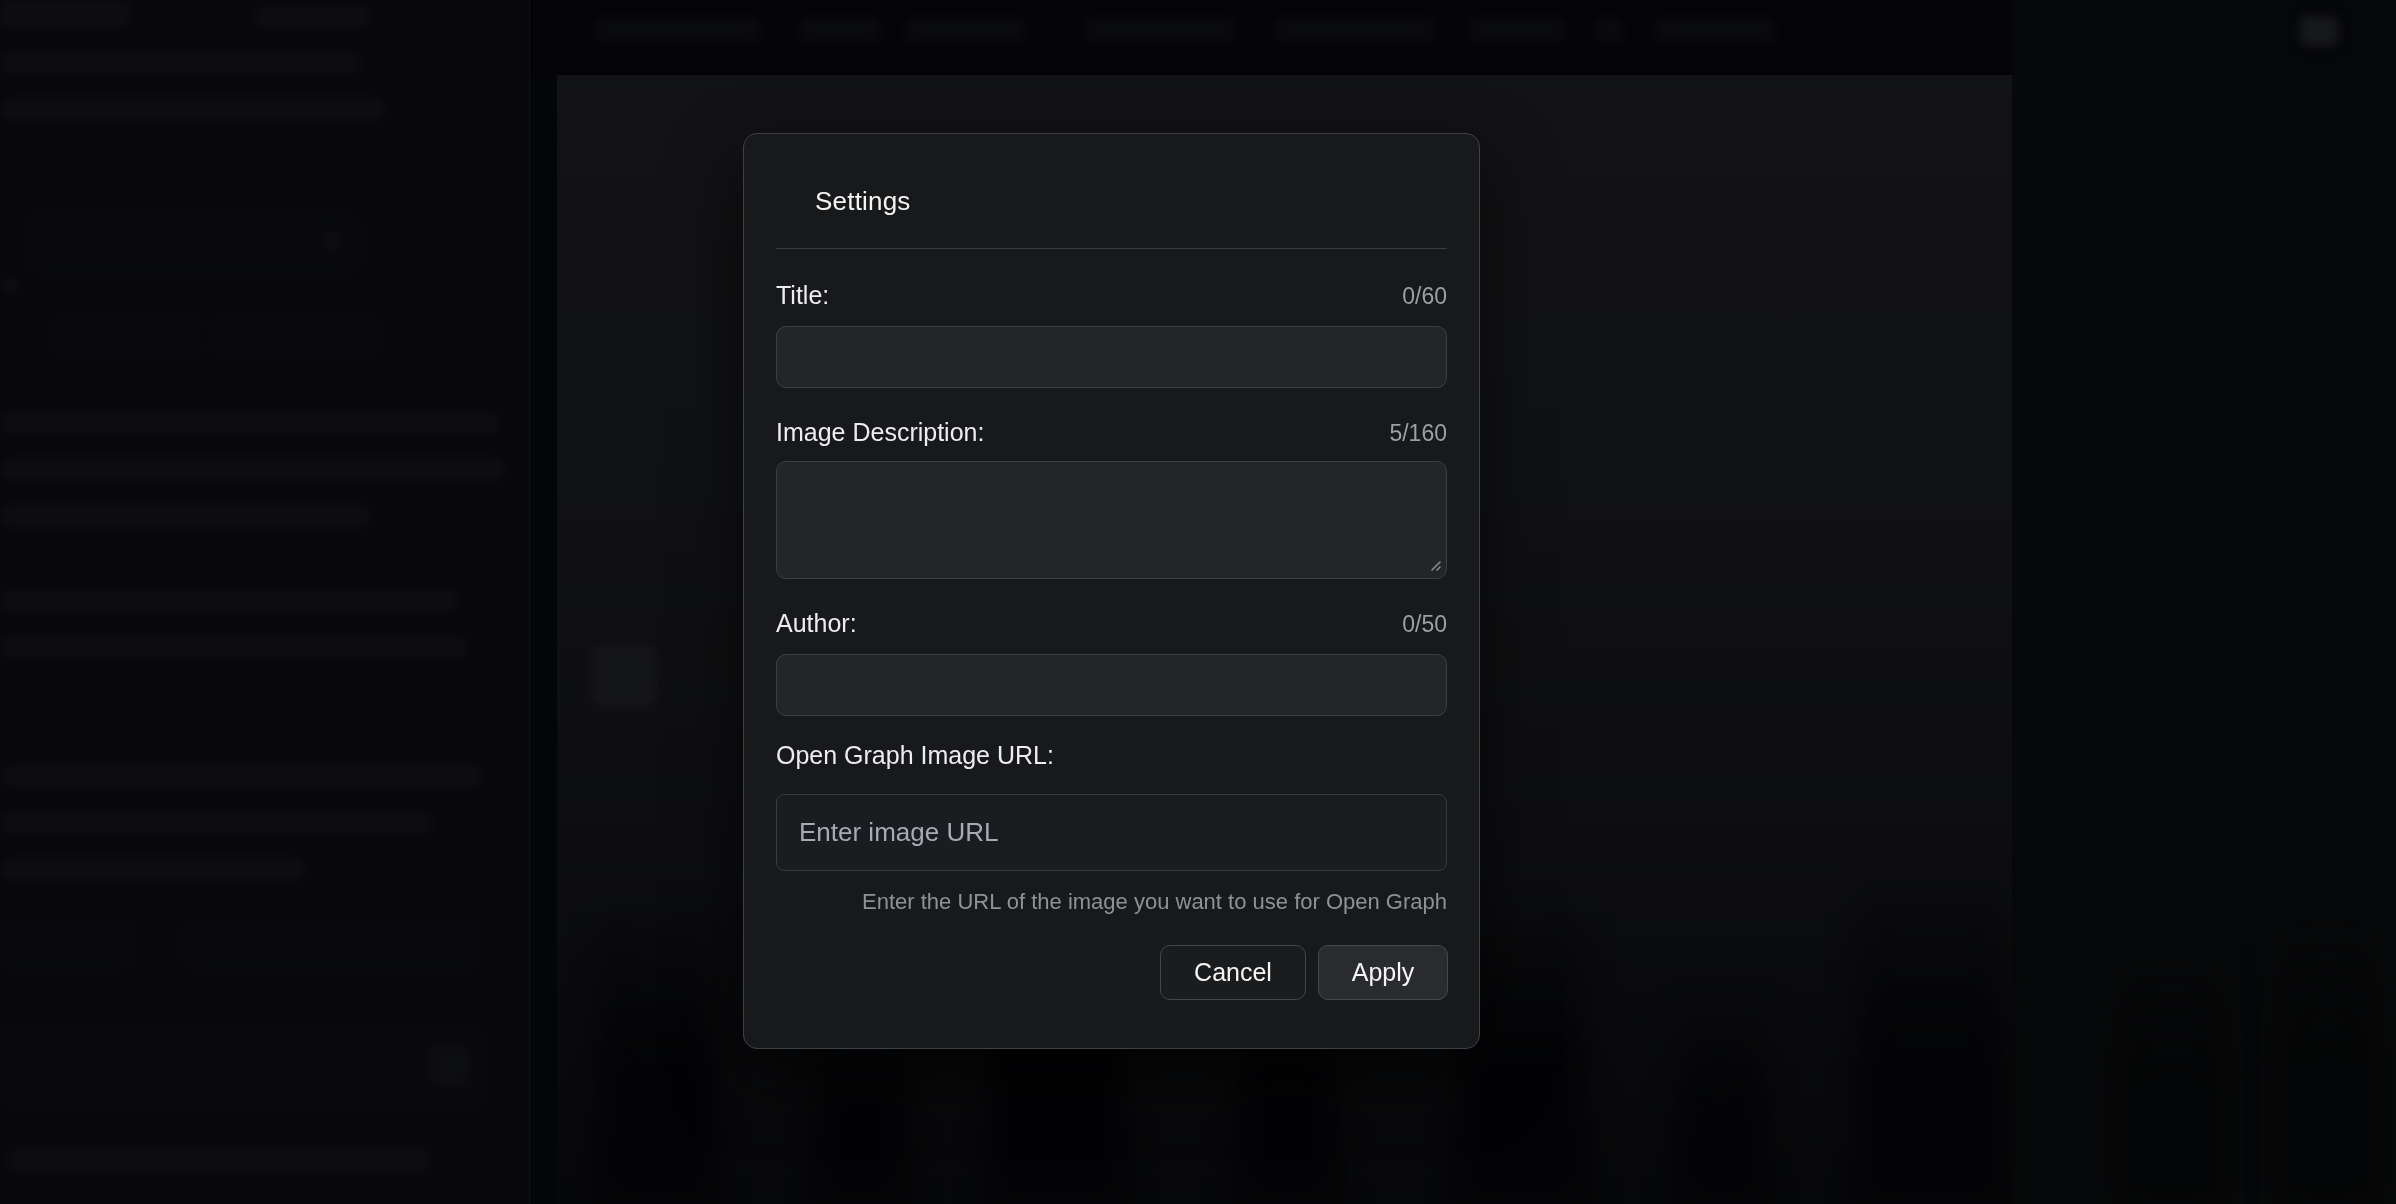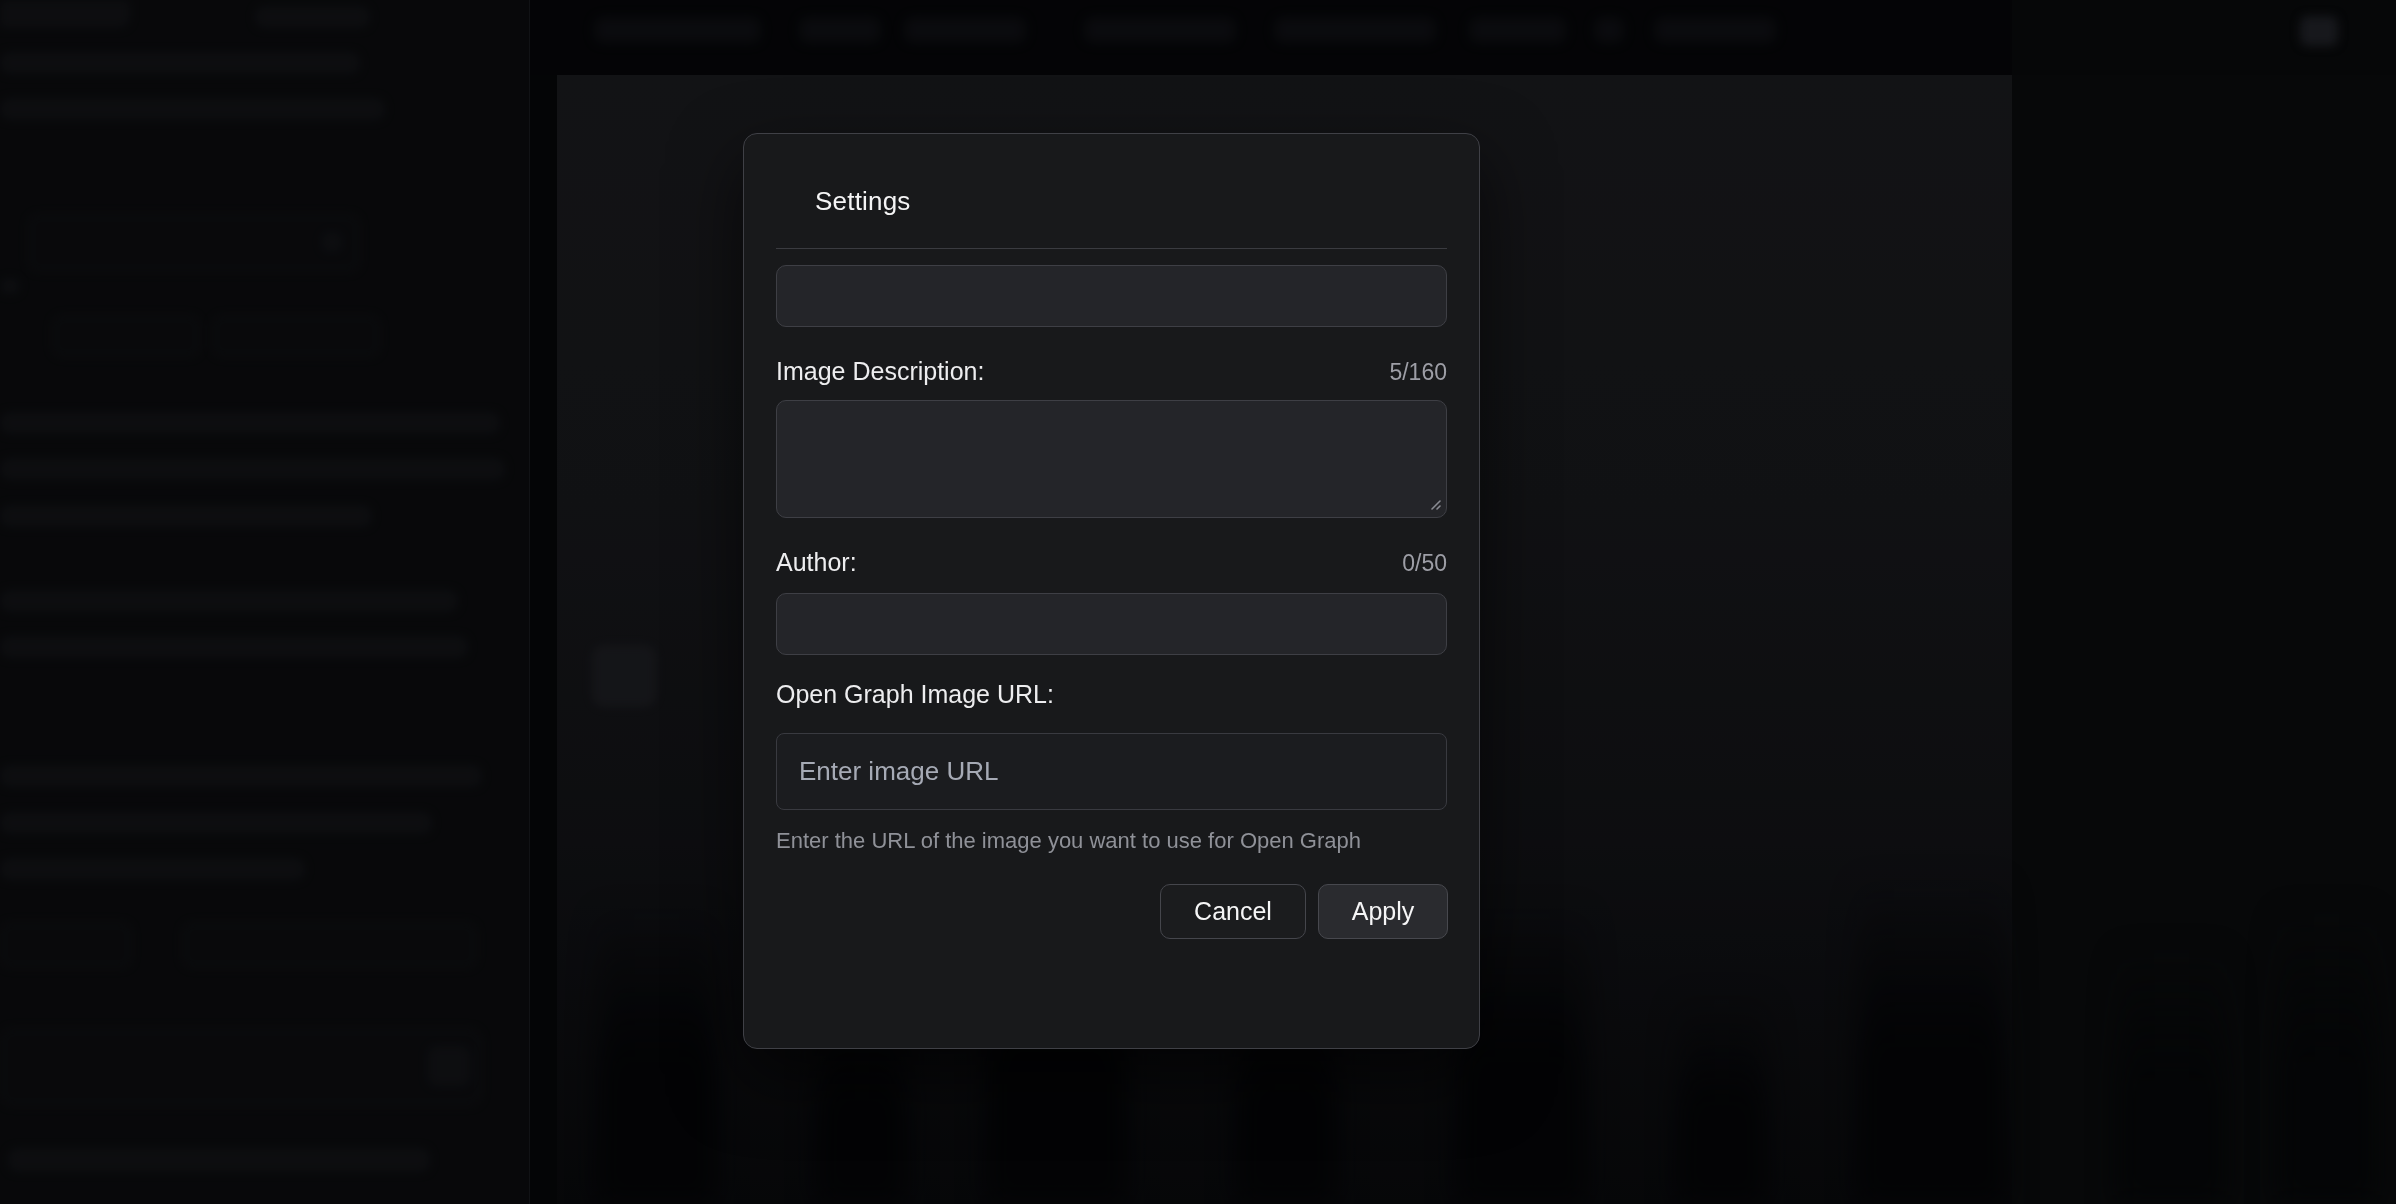--- a/index.html
+++ b/index.html
@@ -48,21 +48,21 @@
   .textarea-wrap { position:relative; margin:14px 32px 0 32px; width:671px; height:118px; }
   .meta-textarea { width:671px; height:118px; background:#242529; border:1px solid #3e3f45;
                    border-radius:10px; color:#ededef; font-size:25px; padding:12px 18px;
                    font-family:"Liberation Sans", sans-serif; resize:none; outline:none; }
   .resize-handle { position:absolute; right:5px; bottom:7px; pointer-events:none; }
   .og-input { display:block; margin:24px 32px 0 32px; width:671px; height:77px;
               background:#1b1c1f; border:1px solid #393a40; border-radius:8px;
               color:#ededef; font-size:26px; padding:0 22px;
               font-family:"Liberation Sans", sans-serif; outline:none; }
   .og-input::placeholder { color:#a6aab5; opacity:1; }
-  .help-text { margin:18px 32px 0 32px; font-size:22px; color:#8f9198; }
+  .help-text { margin:18px 32px 0 32px; font-size:22px; color:#8f9198;text-align:right; }
   .btn-row { display:flex; justify-content:flex-end; gap:12px; margin:30px 31px 0 32px; }
   .btn { height:55px; border-radius:10px; font-size:25px; color:#f5f5f6; cursor:pointer;
          font-family:"Liberation Sans", sans-serif; display:flex; align-items:center;
          justify-content:center;text-align:right; }
   .btn-cancel { width:146px; background:#1b1c1e; border:1px solid #45464c; }
   .btn-apply { width:130px; background:#2a2b2f; border:1px solid #47484e; }
 </style>
 </head>
 <body>
 
@@ -129,20 +129,24 @@
       <div class="tree" style="left:1720px;width:100px;height:300px;"></div>
     </div>
 
     <div class="overlay"></div>
   </div>
 
   <div class="modal">
     <div class="modal-title">Settings</div>
     <div class="divider"></div>
 
+    <div class="field-row">
+      <span class="field-label">Title:</span>
+      <span class="field-counter">0/60</span>
+    </div>
     <input class="text-input" type="text" value="" style="">
 
     <div class="field-row tight">
       <span class="field-label">Image Description:</span>
       <span class="field-counter">5/160</span>
     </div>
     <div class="textarea-wrap">
       <textarea class="meta-textarea" style=""></textarea>
       <svg class="resize-handle" width="16" height="16" viewBox="0 0 16 16">
         <path d="M14 6 L6 14 M14 11 L11 14" stroke="#8a8c93" stroke-width="1.6" fill="none" stroke-linecap="round"></path>

